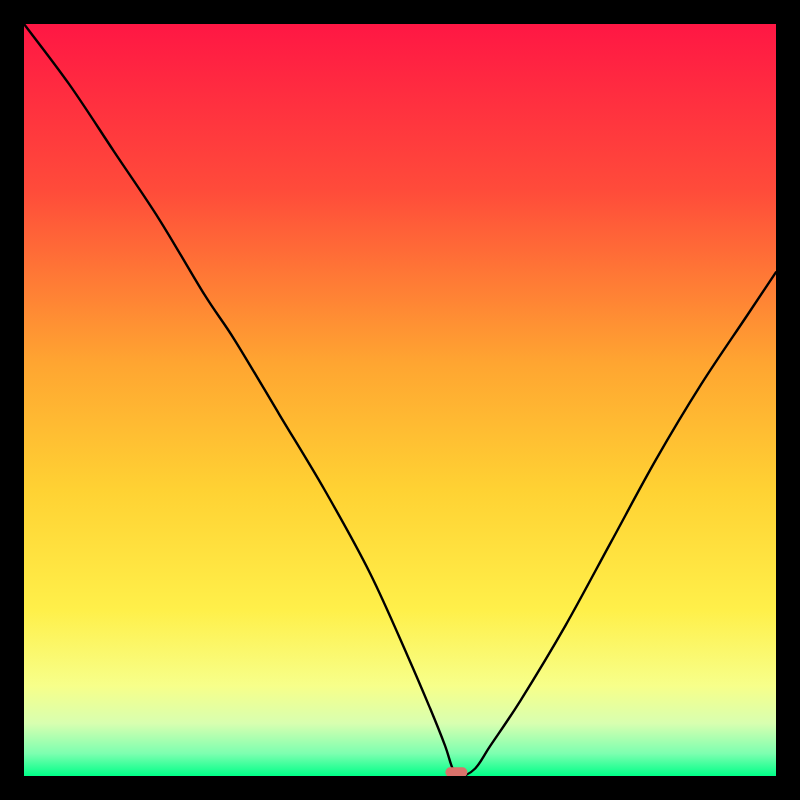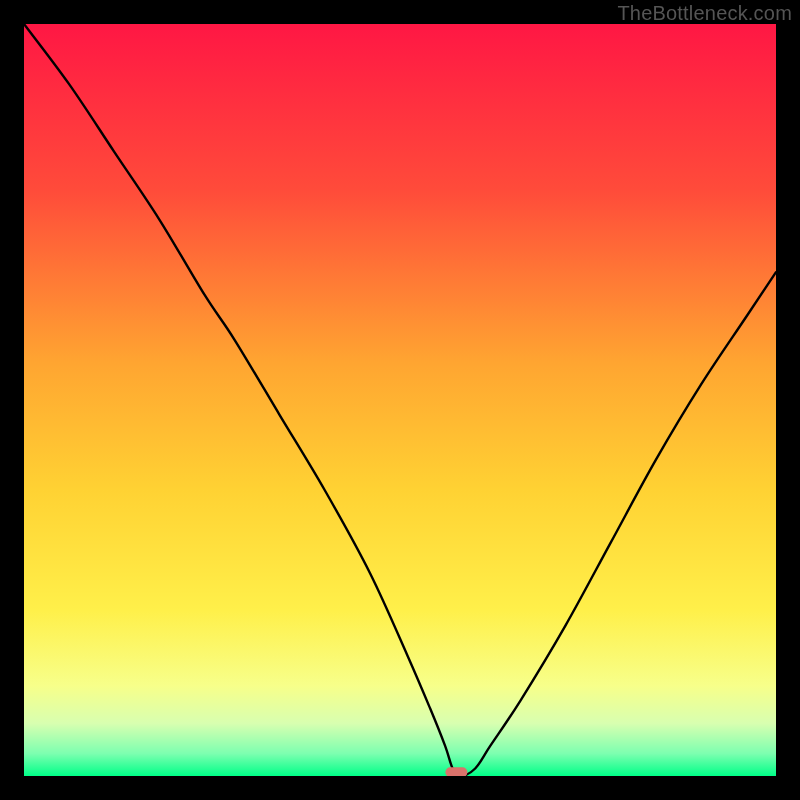--- a/index.html
+++ b/index.html
@@ -45,21 +45,20 @@
   }
   .marker {
     fill: #d9726b;
     stroke: none;
   }
 </style>
 </head>
 <body>
 
 <div class="stage">
-  <div class="watermark">TheBottleneck.com</div>
 
   <div class="plot">
     <svg id="chart-svg" viewBox="0 0 752 752" width="752" height="752">
       <defs>
         <linearGradient id="bg-grad" x1="0" y1="0" x2="0" y2="1">
             <stop offset="0%" stop-color="#ff1744"></stop>
             <stop offset="22%" stop-color="#ff4b3a"></stop>
             <stop offset="45%" stop-color="#ffa531"></stop>
             <stop offset="62%" stop-color="#ffd233"></stop>
             <stop offset="78%" stop-color="#fff04a"></stop>

